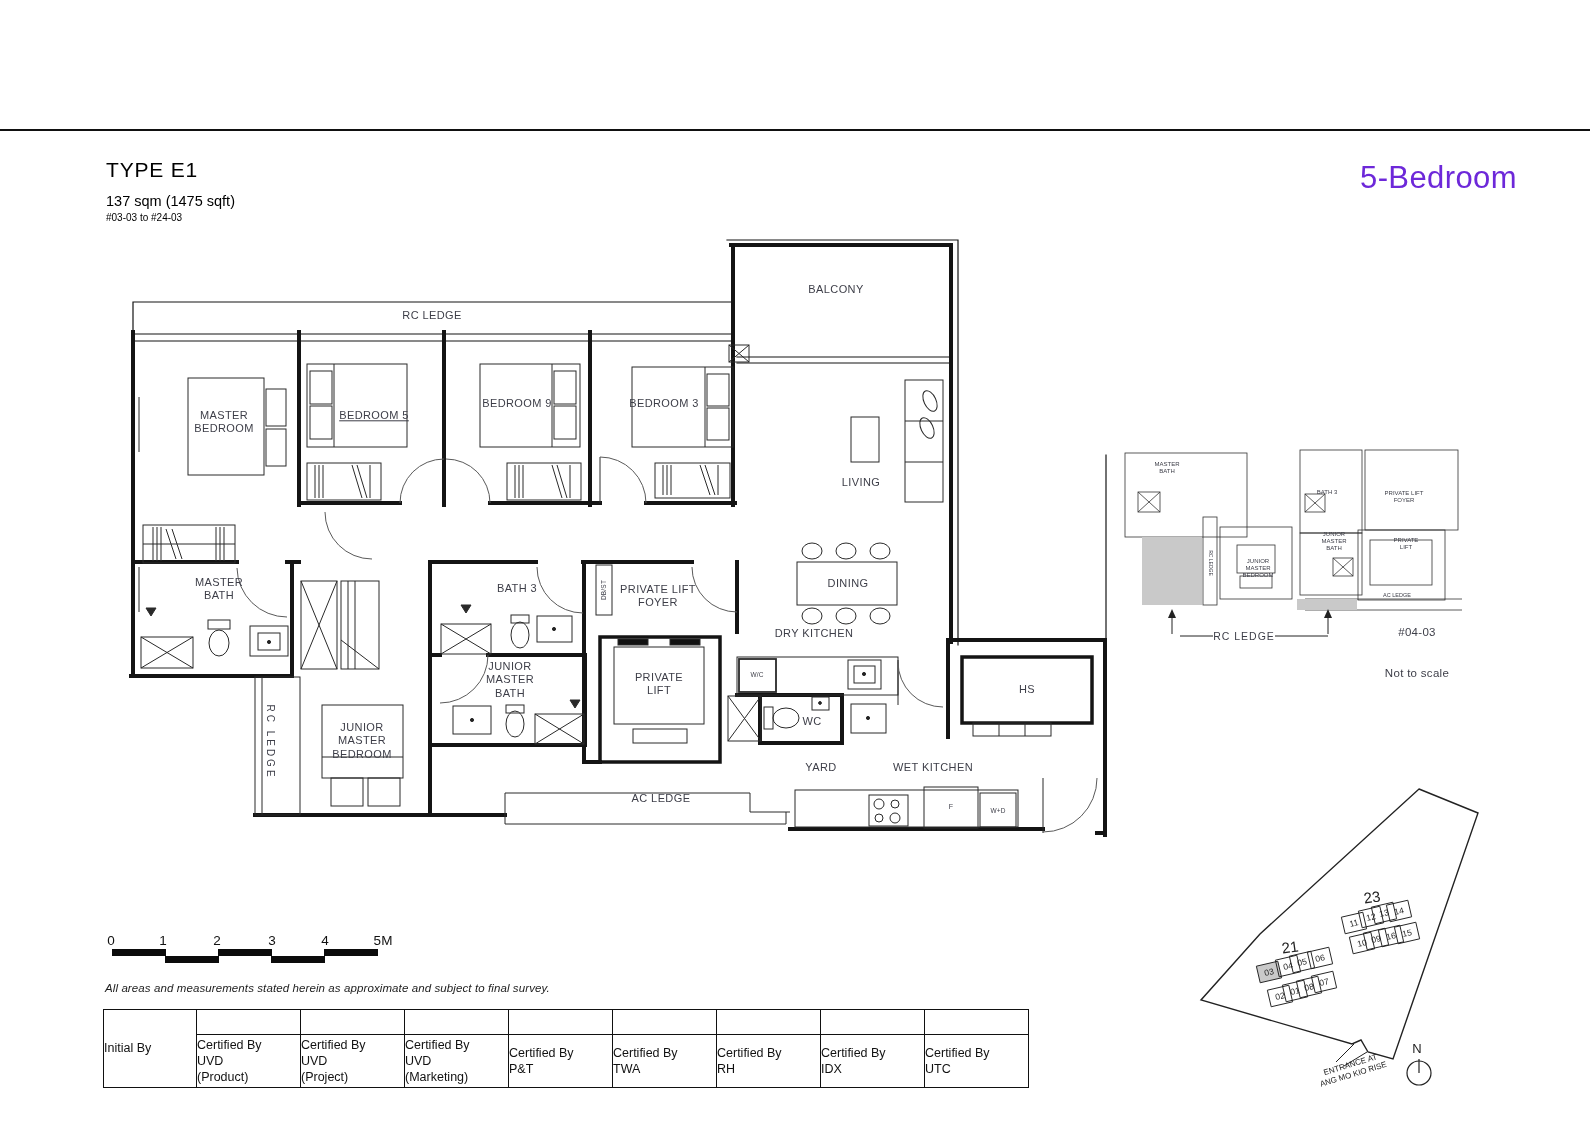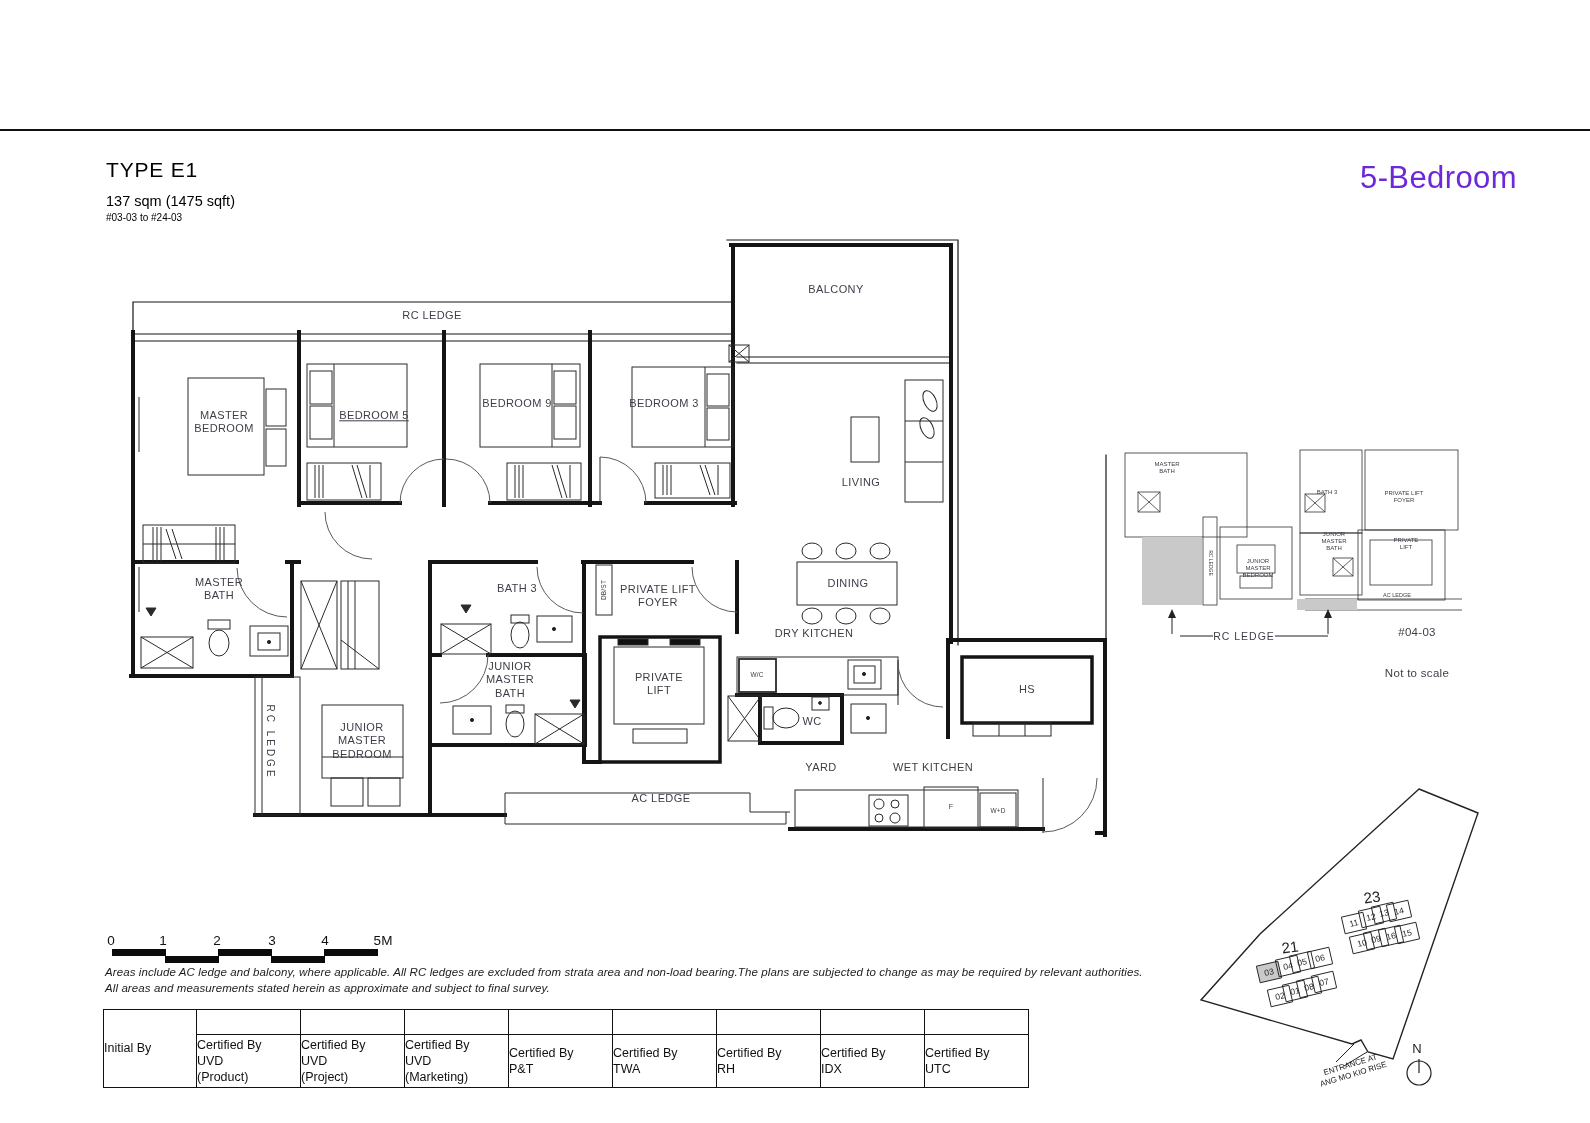--- a/index.html
+++ b/index.html
@@ -338,21 +338,20 @@
     <div class="sb-num" style="left:272px;top:940px;">3</div>
     <div class="sb-num" style="left:325px;top:940px;">4</div>
     <div class="sb-num" style="left:383px;top:940px;">5M</div>
     <div class="sb-seg" style="left:112px;top:949px;"></div>
     <div class="sb-seg" style="left:165px;top:956px;"></div>
     <div class="sb-seg" style="left:218px;top:949px;"></div>
     <div class="sb-seg" style="left:271px;top:956px;"></div>
     <div class="sb-seg" style="left:324px;top:949px;"></div>
   </div>
 
-  <div class="disc" style="top:966px;">Areas include AC ledge and balcony, where applicable. All RC ledges are excluded from strata area and non-load bearing.The plans are subjected to change as may be required by relevant authorities.</div>
   <div class="disc" style="top:982px;">All areas and measurements stated herein as approximate and subject to final survey.</div>
 
   <table id="cert-table">
     <tbody>
         <tr>
       <td class="init" rowspan="2">Initial By</td>
       <td class="sig"></td>
       <td class="sig"></td>
       <td class="sig"></td>
       <td class="sig"></td>

